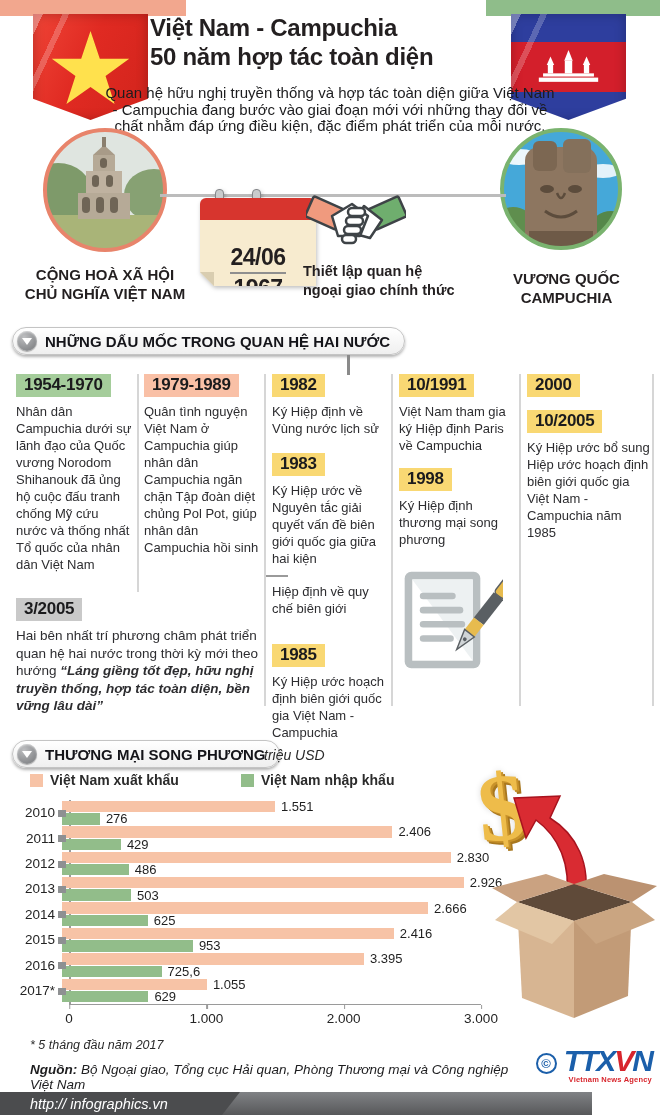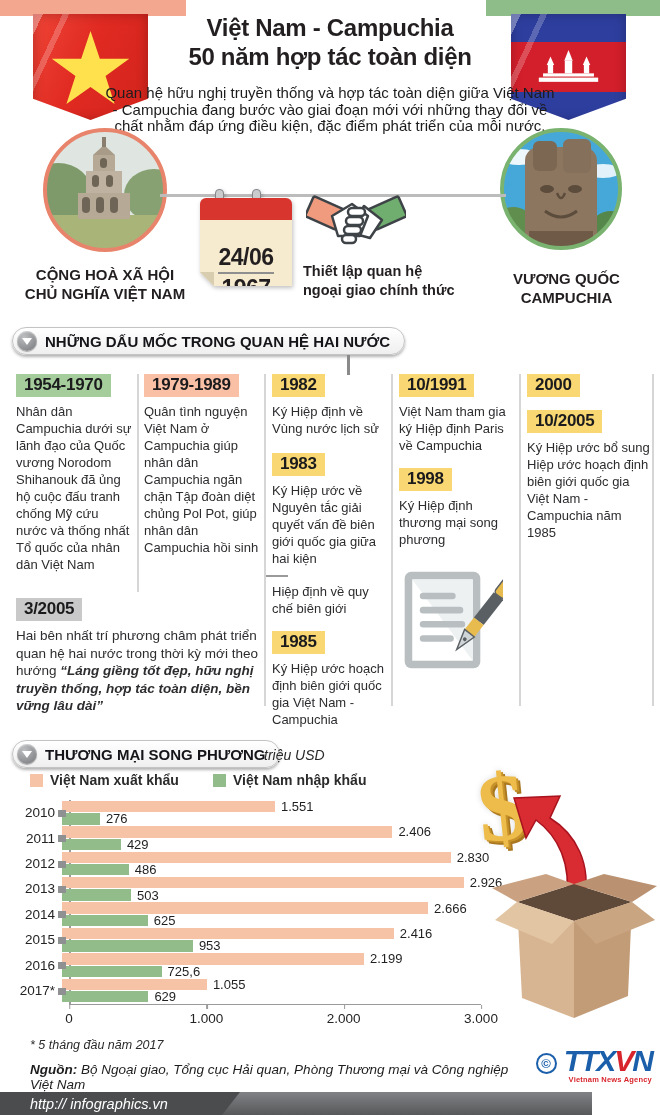--- a/index.html
+++ b/index.html
@@ -9,35 +9,35 @@
 
   
   .topbar-left{left:0;top:0;width:186px;height:16px;background:#f2a78e}
   .topbar-right{left:486px;top:0;width:174px;height:16px;background:#8fbd8a}
   .flag{top:14px;width:115px;height:106px;clip-path:polygon(0 0,100% 0,100% 80%,50% 100%,0 80%);box-shadow:inset 0 0 12px rgba(0,0,0,.25)}
   .flag-vn{left:33px;background:linear-gradient(115deg,#ef4436 0%,#e02a22 45%,#d2241c 100%)}
   .flag-kh{left:511px;background:linear-gradient(180deg,#2e3e9e 0 26%,#d31f2b 26% 74%,#2e3e9e 74% 100%)}
   .flag svg{position:absolute;left:0;top:0;width:100%;height:100%}
   .flag-sheen{position:absolute;inset:0;background:linear-gradient(115deg,rgba(255,255,255,.35) 0 6%,transparent 6% 18%,rgba(255,255,255,.22) 18% 22%,transparent 22%)}
 
-  .main-title{left:150px;top:13px;width:360px;text-align:center;font-size:24px;font-weight:bold;line-height:29px;letter-spacing:-.3px}
+  .main-title{left:150px;top:13px;width:360px;font-size:24px;font-weight:bold;line-height:29px;letter-spacing:-.3px}
   .subtitle{left:105px;top:85px;width:450px;text-align:center;font-size:15px;line-height:16.6px;color:#1c1c1e}
 
   .photo-circle{border-radius:50%;overflow:hidden}
   .circle-left{left:42px;top:127px;width:126px;height:126px}
   .circle-right{left:499px;top:127px;width:124px;height:124px}
 
   .caption{font-weight:bold;font-size:15px;line-height:1.25;text-align:center}
   .caption-left{left:10px;top:266px;width:190px}
   .caption-right{left:478px;top:270px;width:177px}
 
   .timeline-line{left:160px;top:194px;width:346px;height:3px;background:#bcbcbc}
 
   
-  .calendar{left:200px;top:198px;width:92px;height:88px;filter:drop-shadow(1px 2px 2px rgba(0,0,0,.25))}
+  .calendar{left:200px;top:198px;width:116px;height:88px;filter:drop-shadow(1px 2px 2px rgba(0,0,0,.25))}
   .cal-ring{position:absolute;top:-9px;width:9px;height:20px;background:#c9cbcc;border:1.5px solid #85878a;border-radius:4px}
   .ring-l{left:15px}.ring-r{left:52px}
   .cal-top{position:absolute;left:0;top:0;width:100%;height:22px;background:#d7352e;border-radius:6px 6px 0 0}
   .cal-body{position:absolute;left:0;top:22px;width:100%;height:66px;background:#f7ebcf;clip-path:polygon(0 0,100% 0,100% 100%,14px 100%,0 calc(100% - 14px))}
   .cal-fold{position:absolute;left:0;bottom:0;width:14px;height:14px;background:#d9cdb0;clip-path:polygon(0 0,100% 100%,100% 0)}
   .cal-date,.cal-year{text-align:center;font-weight:bold;font-size:23px;letter-spacing:-.5px}
   .cal-date{margin-top:24px}
   .cal-divider{width:56px;height:2px;background:#8f8f8f;margin:1px auto}
   .cal-year{margin-top:0}
 
@@ -61,21 +61,21 @@
   .m-text{font-size:13px;line-height:17px;color:#2d2d30;margin-top:6px}
   .m-gap{margin-top:16px}
   .m-subdivider{width:22px;height:1.5px;background:#9a9a9a;margin:8px 0 6px -6px}
   .m-extra{font-size:13px;line-height:17px;color:#2d2d30}
   .block-3-2005{position:absolute;left:16px;top:598px;width:254px}
   .q{font-weight:bold;font-style:italic}
   .doc-icon{margin-top:20px}
 
   
   .unit-label{left:264px;top:747px;font-style:italic;font-size:14px;color:#2a2a2a}
-  .legend{left:30px;top:772px;display:flex;gap:34px}
+  .legend{left:30px;top:772px;display:flex;gap:62px}
   .legend-item{display:flex;align-items:center;gap:7px;font-size:14px;font-weight:bold;color:#2b2b2b}
   .legend-swatch{width:13px;height:13px;flex:none}
 
   .chart{left:6px;top:800px;width:500px;height:232px}
   .chart-rows{position:absolute;left:0;top:0}
   .chart-row{display:flex;height:25.4px;align-items:center}
   .year-label{width:56px;text-align:right;font-size:13.5px;color:#242424;padding-right:7px;flex:none}
   .bars{position:relative;width:412px;flex:none;display:flex;flex-direction:column;justify-content:flex-end;gap:1px}
   .bars::before{content:'';position:absolute;left:-4px;top:9px;width:8px;height:7px;background:#8e9092}
   .bar-line{display:flex;align-items:center;height:11.4px}
@@ -267,21 +267,21 @@
   <div class="m-block">
     <div class="m-period bg-yellow">1982</div>
     <div class="m-text">Ký Hiệp định về Vùng nước lịch sử</div>
   </div>
   <div class="m-block m-gap">
     <div class="m-period bg-yellow">1983</div>
     <div class="m-text">Ký Hiệp ước về Nguyên tắc giải quyết vấn đề biên giới quốc gia giữa hai kiện</div>
     <div class="m-subdivider"></div>
     <div class="m-extra">Hiệp định về quy chế biên giới</div>
   </div>
-  <div class="m-block" style="margin-top:14px">
+  <div class="m-block" style="margin-top:27px">
     <div class="m-period bg-yellow">1985</div>
     <div class="m-text">Ký Hiệp ước hoạch định biên giới quốc gia Việt Nam - Campuchia</div>
   </div>
 </div>
 
 <div class="m-col" style="left:399px;width:115px">
   <div class="m-block">
     <div class="m-period bg-yellow">10/1991</div>
     <div class="m-text">Việt Nam tham gia ký Hiệp định Paris về Campuchia</div>
   </div>
@@ -420,21 +420,21 @@
             <div class="bar bar-import" style="width: 130.9px; background: rgb(146, 189, 138);"></div>
             <span class="bar-label">953</span>
           </div>
         </div>
       </div>
       <div class="chart-row">
         <div class="year-label">2016</div>
         <div class="bars">
           <div class="bar-line">
             <div class="bar bar-export" style="width: 302px; background: rgb(247, 195, 166);"></div>
-            <span class="bar-label">2.199</span>
+            <span class="bar-label">3.395</span>
           </div>
           <div class="bar-line">
             <div class="bar bar-import" style="width: 99.6px; background: rgb(146, 189, 138);"></div>
             <span class="bar-label">725,6</span>
           </div>
         </div>
       </div>
       <div class="chart-row">
         <div class="year-label">2017*</div>
         <div class="bars">

